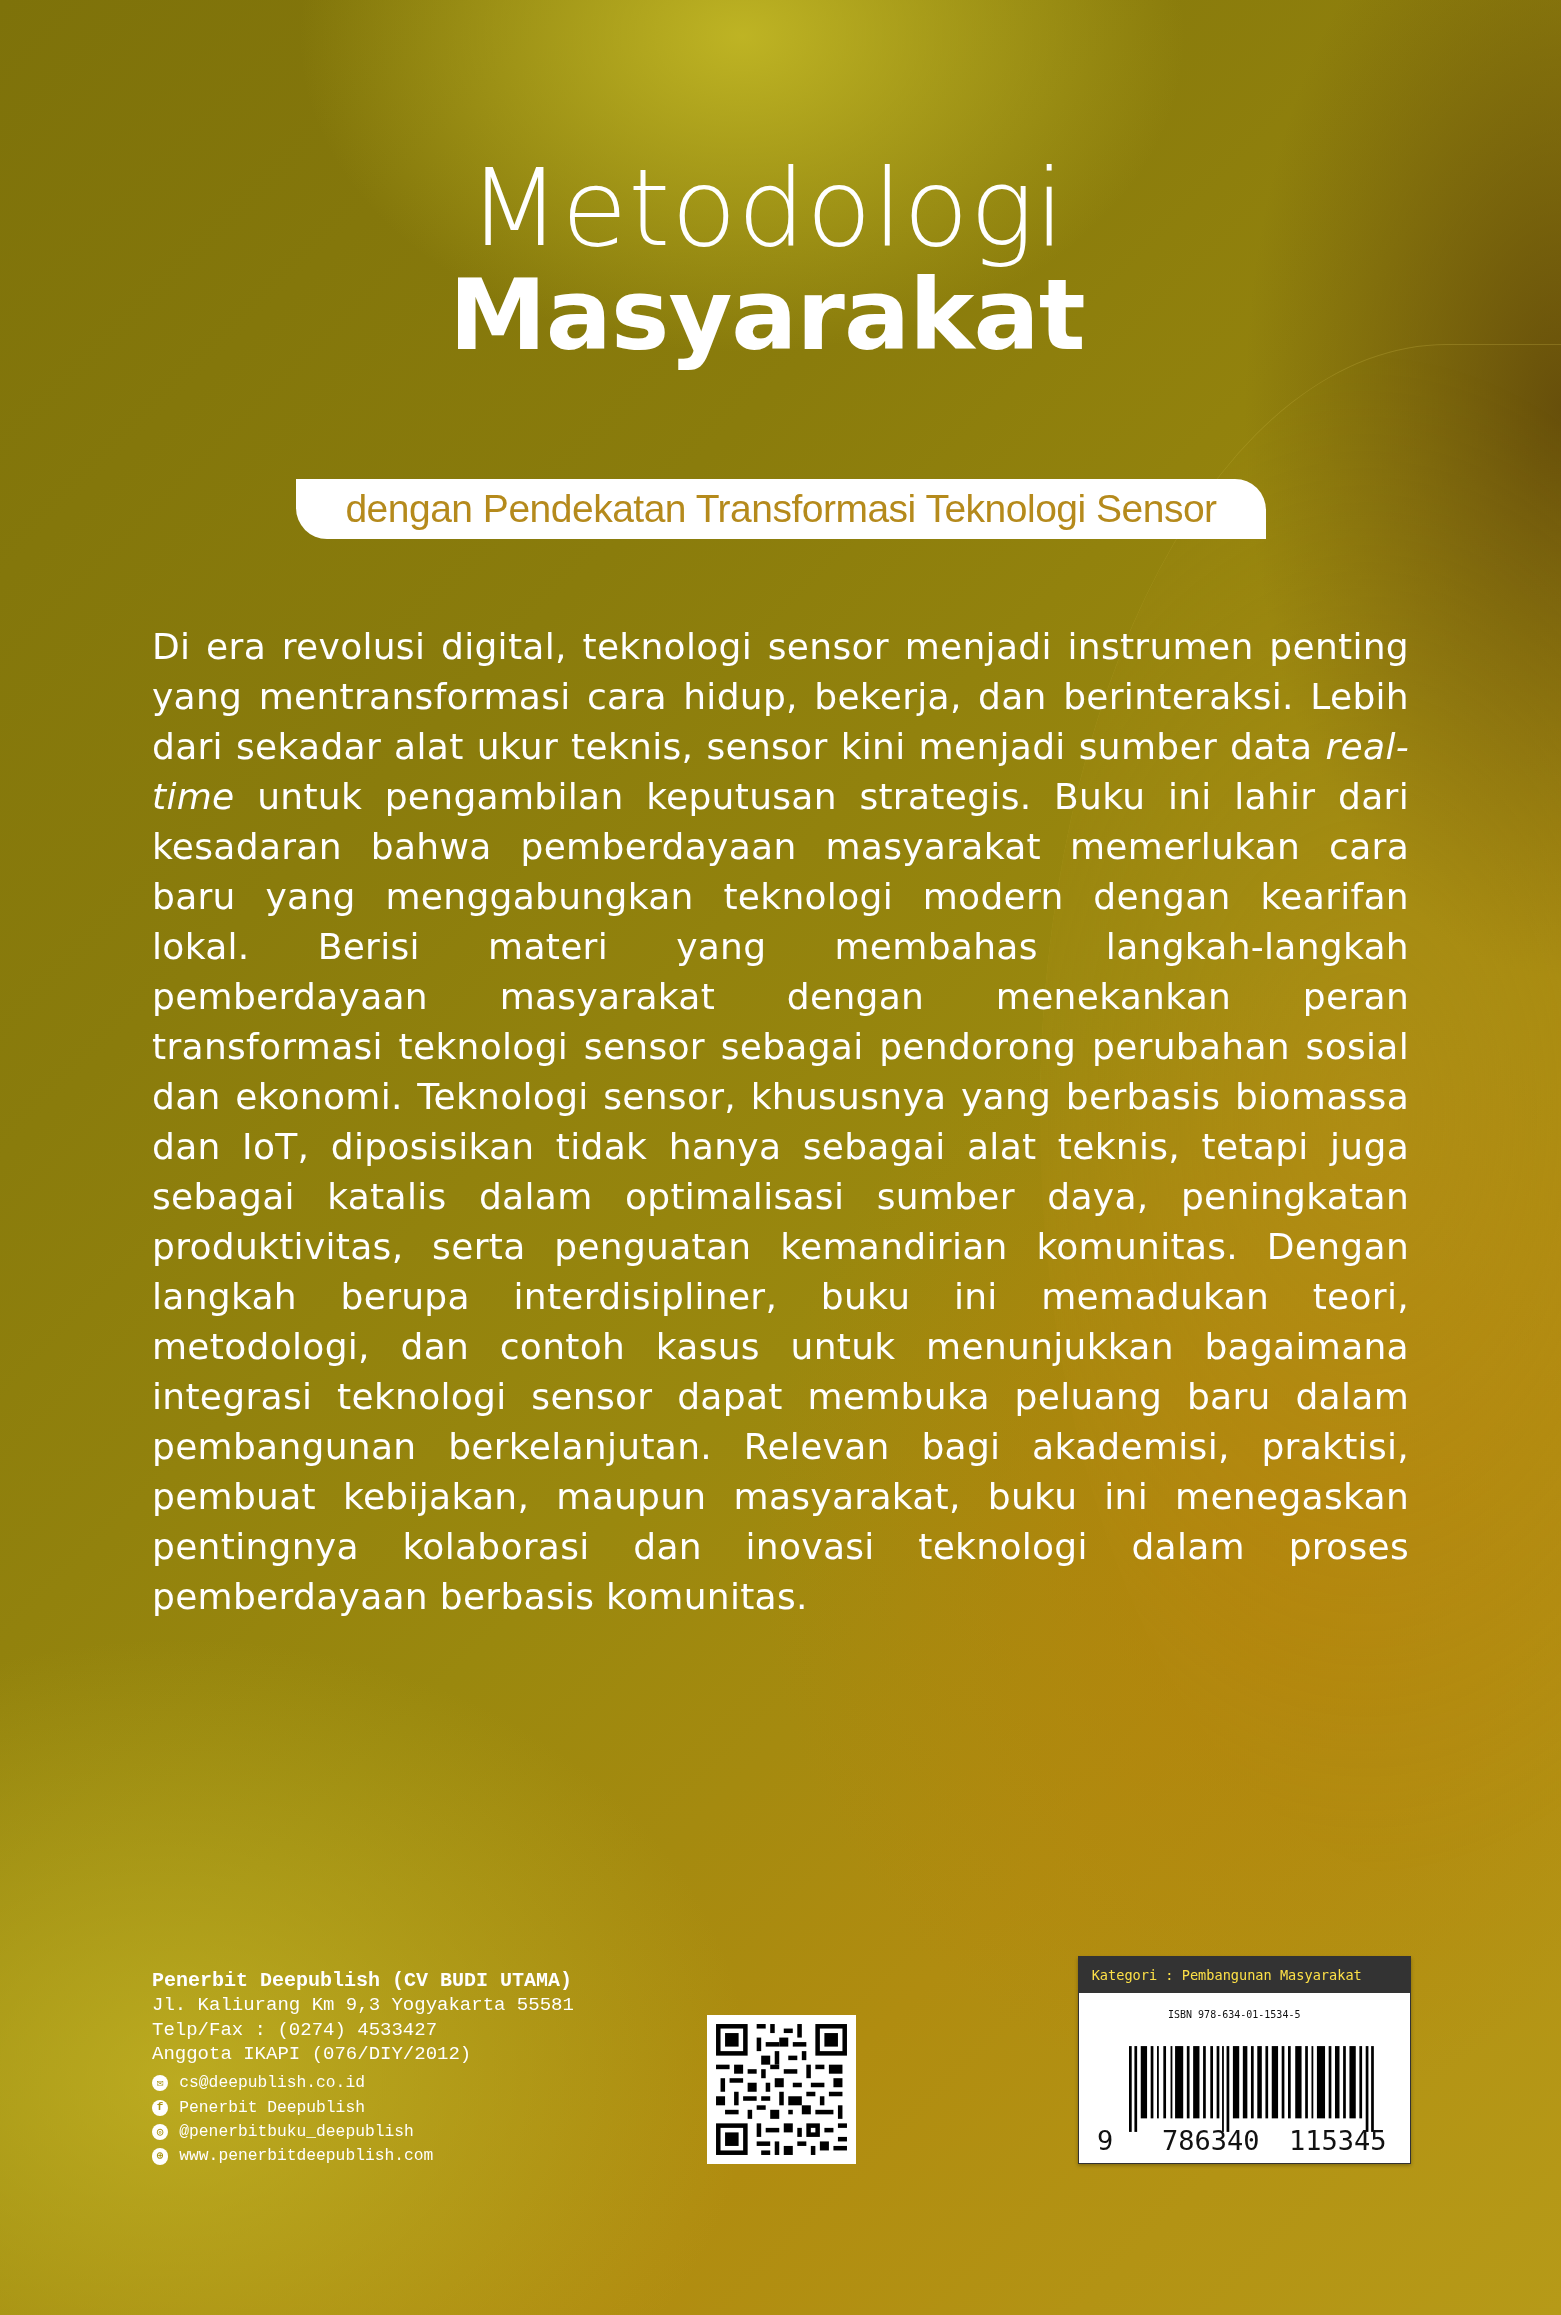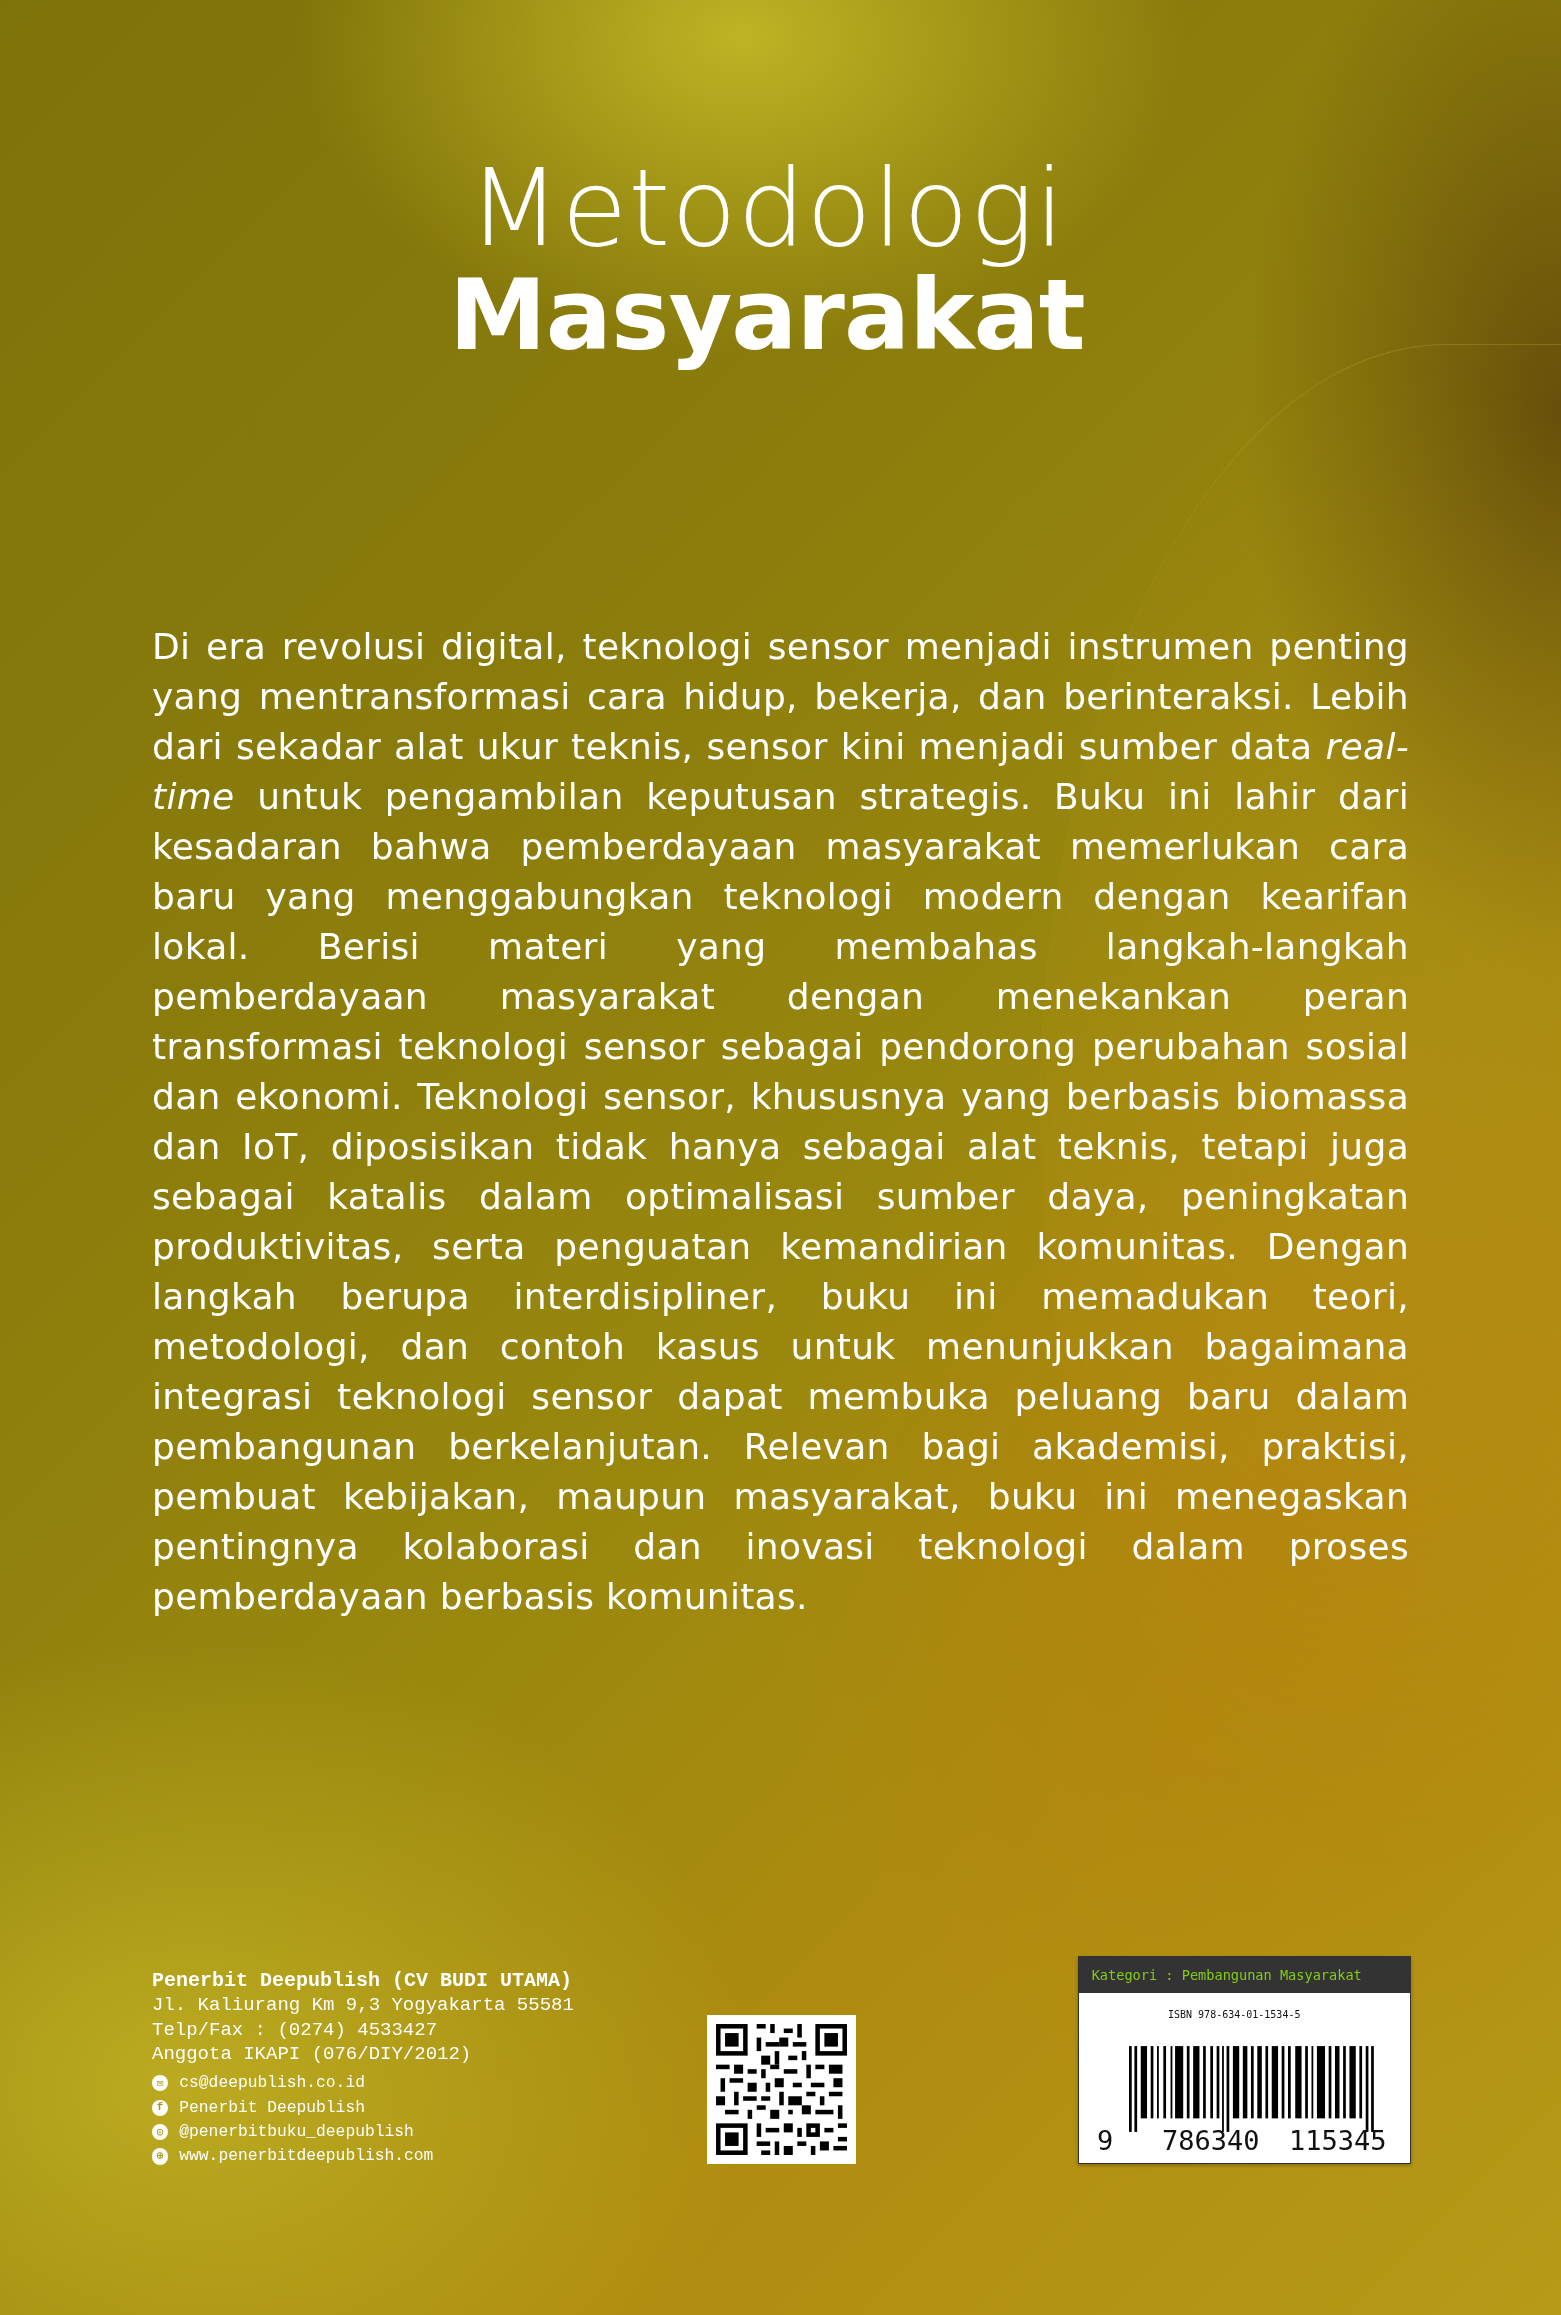--- a/index.html
+++ b/index.html
@@ -50,38 +50,41 @@
   .contacts { margin-top:5.4px; }
   .qr {
     position:absolute; left:707px; top:2015px; width:149px; height:149px; background:#fff;
   }
   .qr svg { display:block; }
   .barcode-box {
     position:absolute; left:1078px; top:1956px; width:331px; height:206px; background:#fff;
     border:1.8px solid #333; box-shadow:0 1.8px 3.6px rgba(0,0,0,0.3);
   }
   .cat-bar {
-    height:36px; background:#333; color:#84cc16;
+    height:36px; background:#333; color:#fde047;
     font-family:"DejaVu Sans Mono", monospace; font-size:13.6px; line-height:36px; padding-left:12.7px; white-space:nowrap;
   }
   .isbn { font-family:"DejaVu Sans Mono", monospace; font-size:10px; color:#111; position:absolute; left:89px; top:52px; }
   .bars { position:absolute; left:50px; top:89px; }
   .digits { position:absolute; top:168px; font-family:"DejaVu Sans Mono", monospace; font-size:27px; color:#111; }
 </style>
 </head>
 <body>
 
 <div class="cover">
   <div class="bg-shape"></div>
 
   <div class="title-block">
     <div class="title-light">Metodologi</div>
     <div class="title-bold l2">Masyarakat</div>
   </div>
 
+  <div class="subtitle-pill">
+    <span>dengan Pendekatan Transformasi Teknologi Sensor</span>
+  </div>
 
   <div class="blurb"><span>Di era revolusi digital, teknologi sensor menjadi instrumen penting yang mentransformasi cara hidup, bekerja, dan berinteraksi. Lebih dari sekadar alat ukur teknis, sensor kini menjadi sumber data </span><em>real-time</em><span> untuk pengambilan keputusan strategis. Buku ini lahir dari kesadaran bahwa pemberdayaan masyarakat memerlukan cara baru yang menggabungkan teknologi modern dengan kearifan lokal. Berisi materi yang membahas langkah-langkah pemberdayaan masyarakat dengan menekankan peran transformasi teknologi sensor sebagai pendorong perubahan sosial dan ekonomi. Teknologi sensor, khususnya yang berbasis biomassa dan IoT, diposisikan tidak hanya sebagai alat teknis, tetapi juga sebagai katalis dalam optimalisasi sumber daya, peningkatan produktivitas, serta penguatan kemandirian komunitas. Dengan langkah berupa interdisipliner, buku ini memadukan teori, metodologi, dan contoh kasus untuk menunjukkan bagaimana integrasi teknologi sensor dapat membuka peluang baru dalam pembangunan berkelanjutan. Relevan bagi akademisi, praktisi, pembuat kebijakan, maupun masyarakat, buku ini menegaskan pentingnya kolaborasi dan inovasi teknologi dalam proses pemberdayaan berbasis komunitas.</span></div>
 
   <div class="publisher">
     <div class="name">Penerbit Deepublish (CV BUDI UTAMA)</div>
     <div>Jl. Kaliurang Km 9,3 Yogyakarta 55581</div>
     <div>Telp/Fax : (0274) 4533427</div>
     <div>Anggota IKAPI (076/DIY/2012)</div>
     <div class="contacts">
       <div class="contact">

